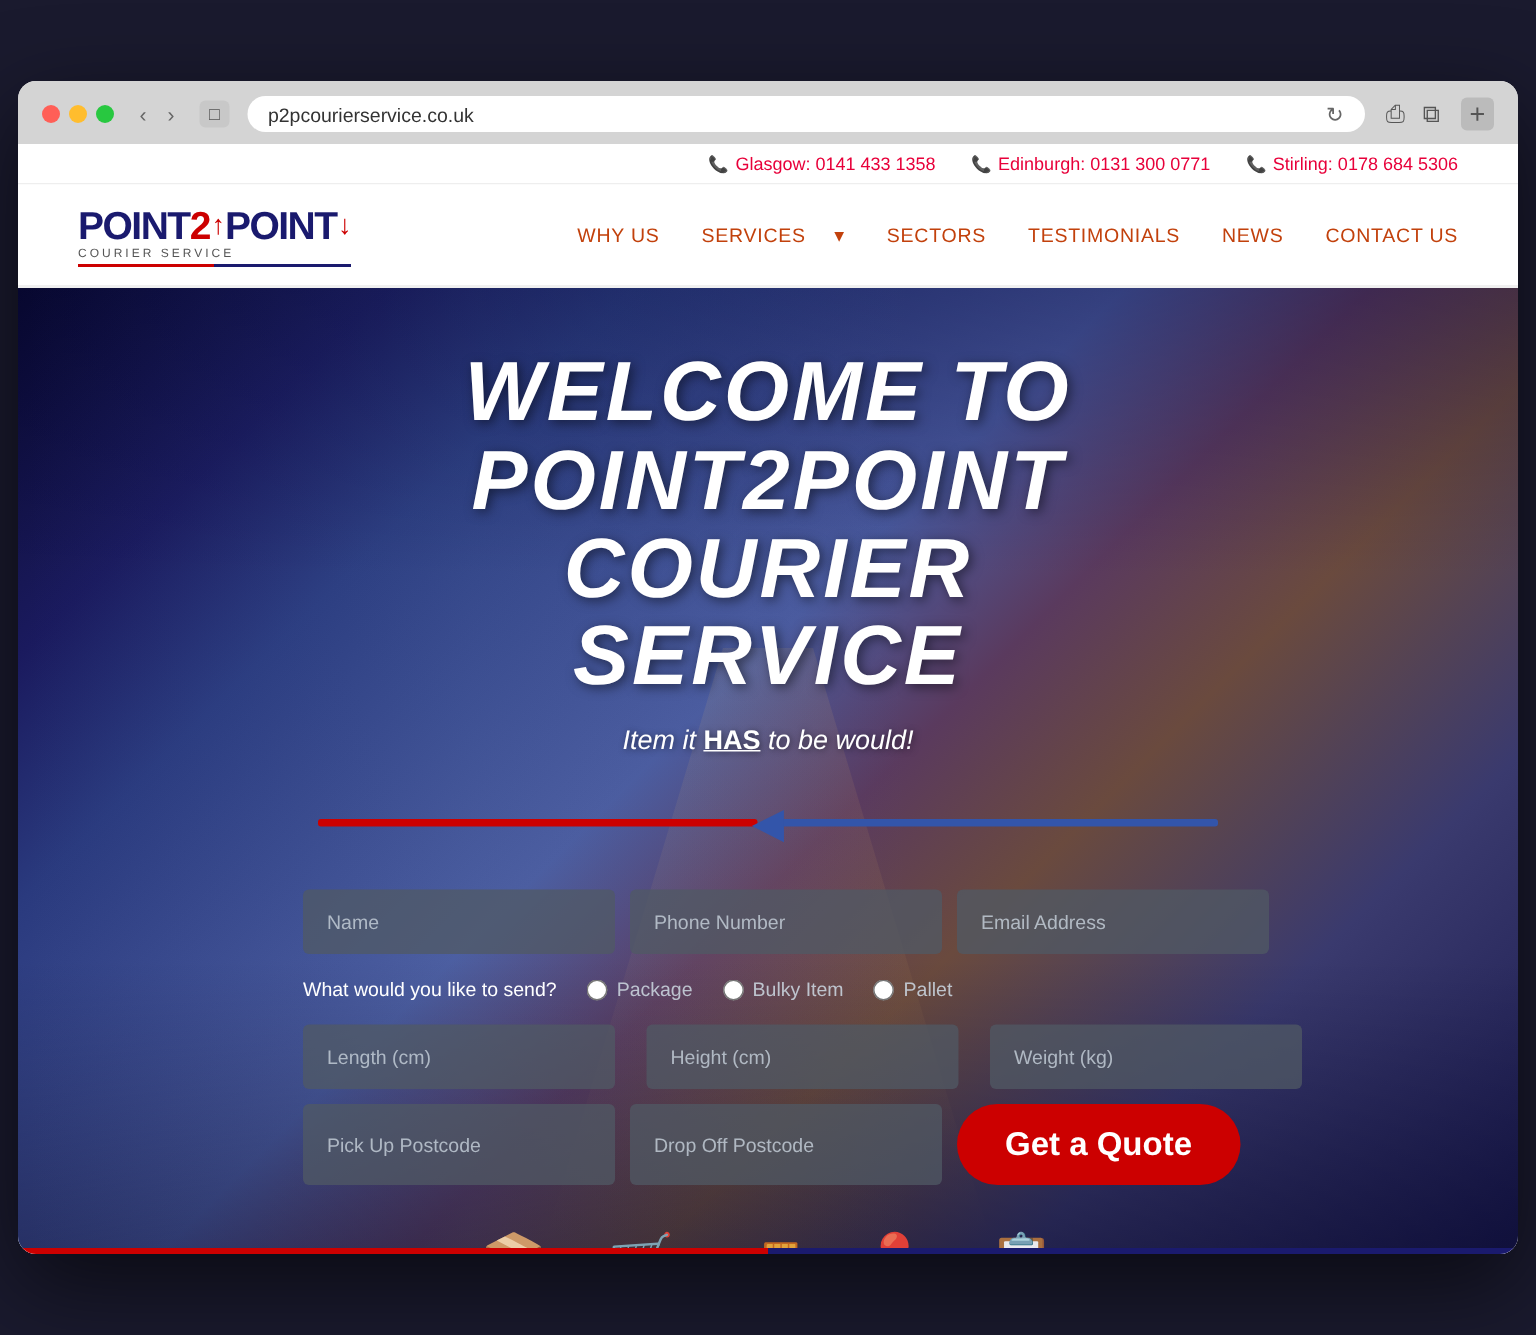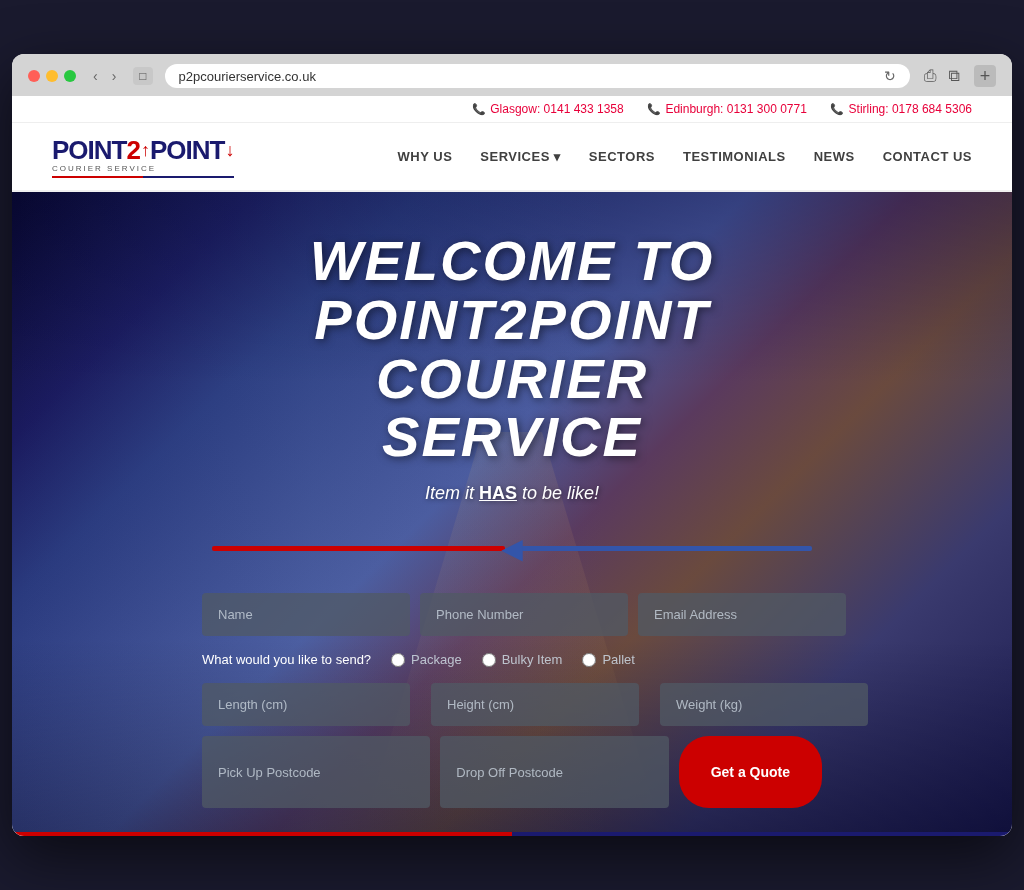--- a/index.html
+++ b/index.html
@@ -191,31 +191,31 @@
 
     
     .main-nav {
       display: flex;
       gap: 28px;
       align-items: center;
     }
 
     .nav-item {
       font-size: 13px;
-      font-weight: 700;
-      color: #404040;
+      font-weight: 400;
+      color: #c2410c;
       text-decoration: none;
       cursor: pointer;
       letter-spacing: 0.5px;
     }
 
     .nav-item-with-arrow {
       display: flex;
       align-items: center;
-      gap: 4px;
+      gap: 19px;
     }
 
     
     .hero-section {
       position: relative;
       height: 640px;
       background: linear-gradient(135deg,
         #0a0a2e 0%,
         #1a1a5e 15%,
         #2a3a7e 25%,
@@ -417,22 +417,22 @@
 
     .postcode-input::placeholder {
       color: rgba(200, 210, 220, 0.8);
     }
 
     .get-quote-btn {
       background: #cc0000;
       color: white;
       border: none;
       border-radius: 30px;
-      padding: 28px 32px;
-      font-size: 14px;
+      padding: 14px 32px;
+      font-size: 22px;
       font-weight: 700;
       cursor: pointer;
       white-space: nowrap;
     }
 
     
     .icons-row {
       position: relative;
       z-index: 2;
       display: flex;
@@ -530,21 +530,21 @@
       <div class="hero-content">
 
         <div class="hero-title">
           <div>WELCOME TO</div>
           <div>POINT2POINT</div>
           <div>COURIER</div>
           <div>SERVICE</div>
         </div>
 
         <div class="hero-subtitle">
-          <span>Item it </span><strong>HAS</strong><span> to be like!</span>
+          <span>Item it </span><strong>HAS</strong><span> to be would!</span>
         </div>
 
         <div class="arrow-graphic">
           <div class="arrow-line-red"></div>
           <span class="arrow-head">◀</span>
           <div class="arrow-line-blue"></div>
         </div>
 
         <div class="form-container">
 

